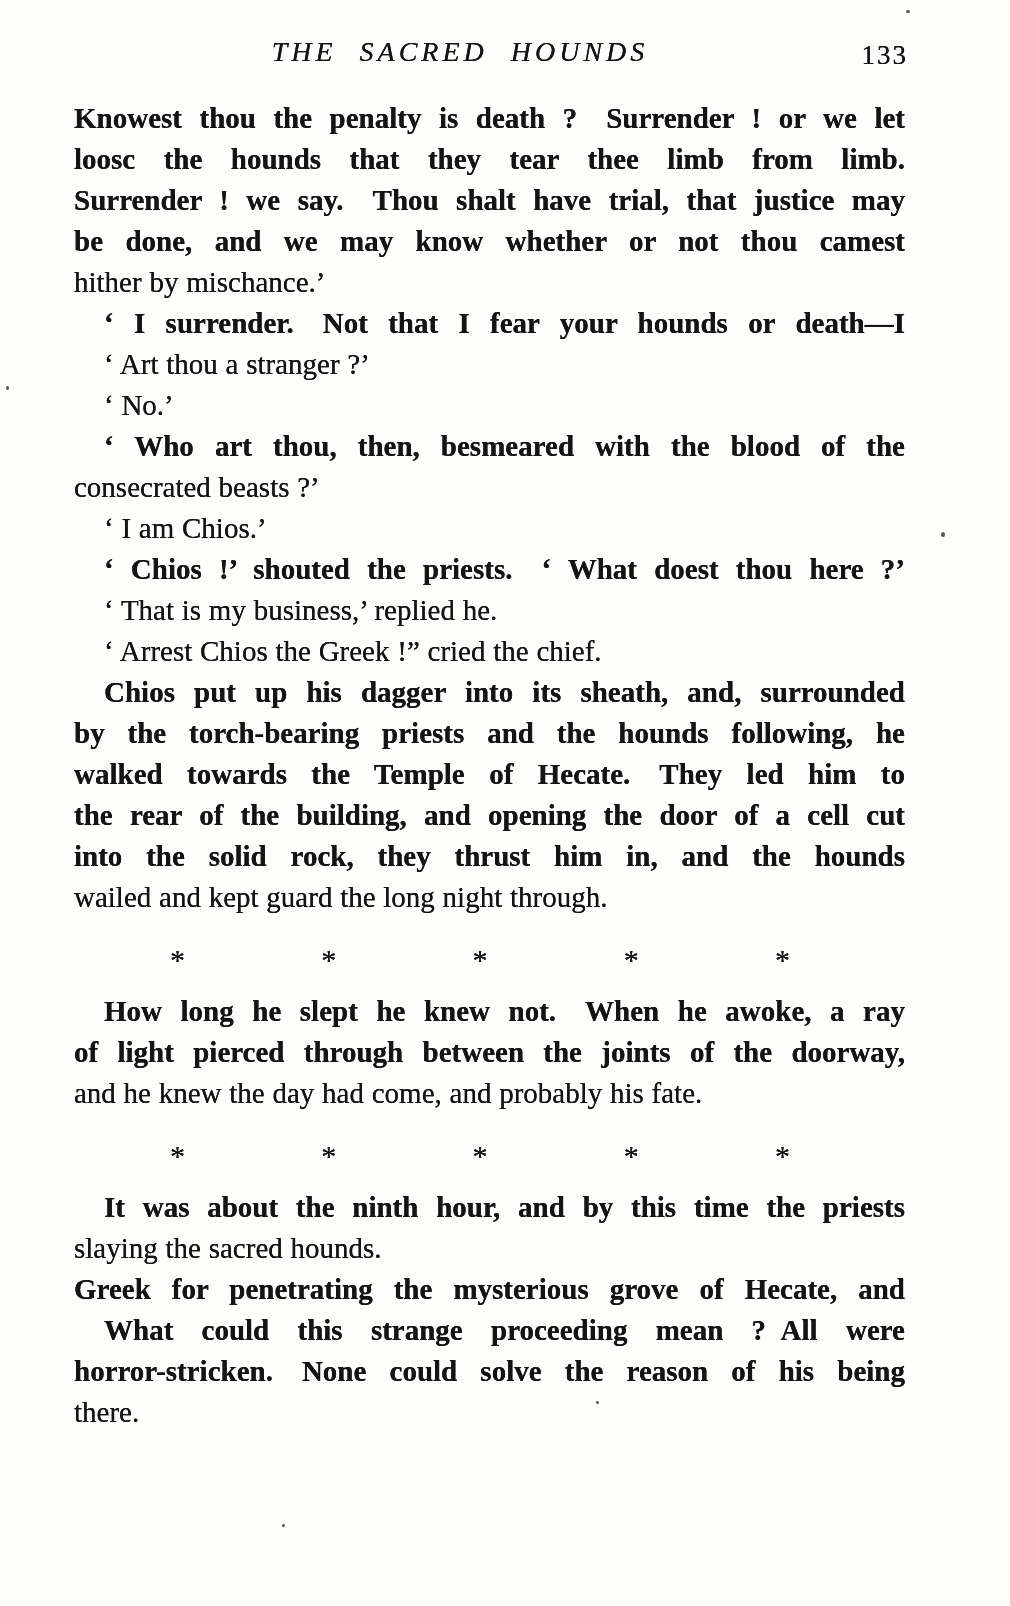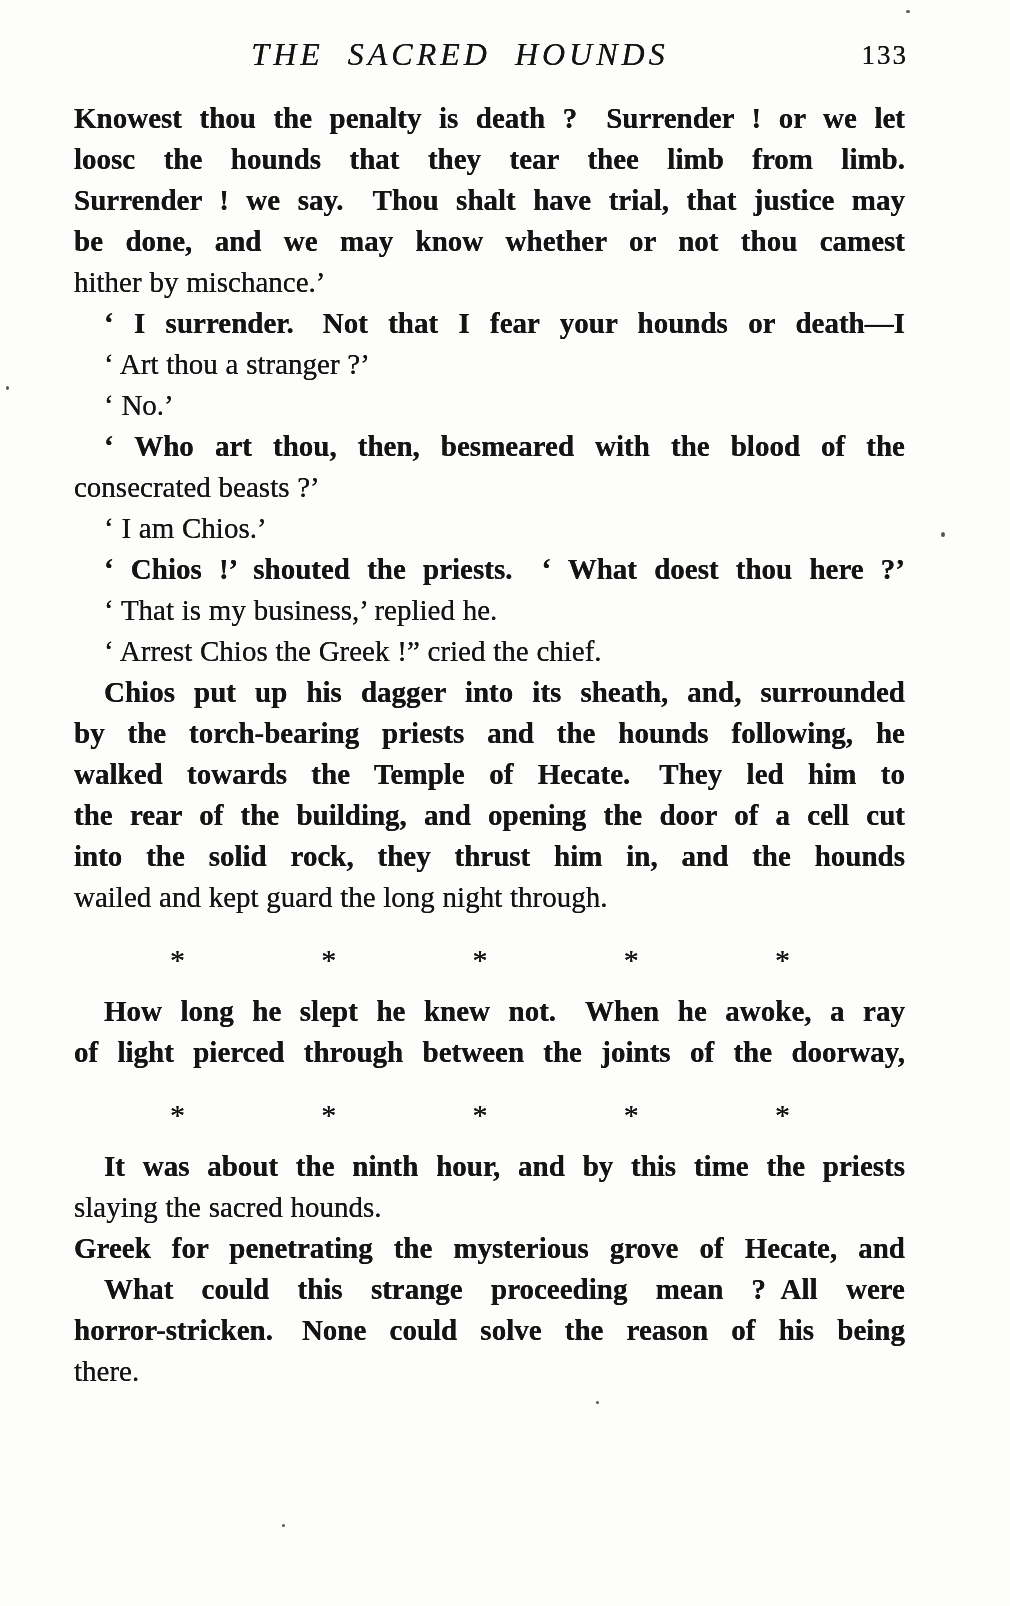--- a/index.html
+++ b/index.html
@@ -16,21 +16,21 @@
   }
   .running-header {
     position: relative;
     padding-top: 36px;
     height: 44px;
     text-align: center;
   }
   .chapter-title {
     display: inline-block;
     font-style: italic;
-    font-size: 32px;
+    font-size: 28px;
     letter-spacing: 4px;
     word-spacing: 12px;
     transform: translateX(-45px);
     white-space: nowrap;
   }
   .page-number {
     position: absolute;
     top: 40px;
     right: 102px;
     font-size: 27px;
@@ -131,20 +131,21 @@
       <div class="sep">
         <span class="ast">*</span>
         <span class="ast">*</span>
         <span class="ast">*</span>
         <span class="ast">*</span>
         <span class="ast">*</span>
       </div>
       <div class="para indent">
         <div class="line j">How long he slept he knew not. When he awoke, a ray</div>
         <div class="line j">of light pierced through between the joints of the doorway,</div>
+        <div class="line">and he knew the day had come, and probably his fate.</div>
       </div>
       <div class="sep">
         <span class="ast">*</span>
         <span class="ast">*</span>
         <span class="ast">*</span>
         <span class="ast">*</span>
         <span class="ast">*</span>
       </div>
       <div class="para indent">
         <div class="line j">It was about the ninth hour, and by this time the priests</div>

